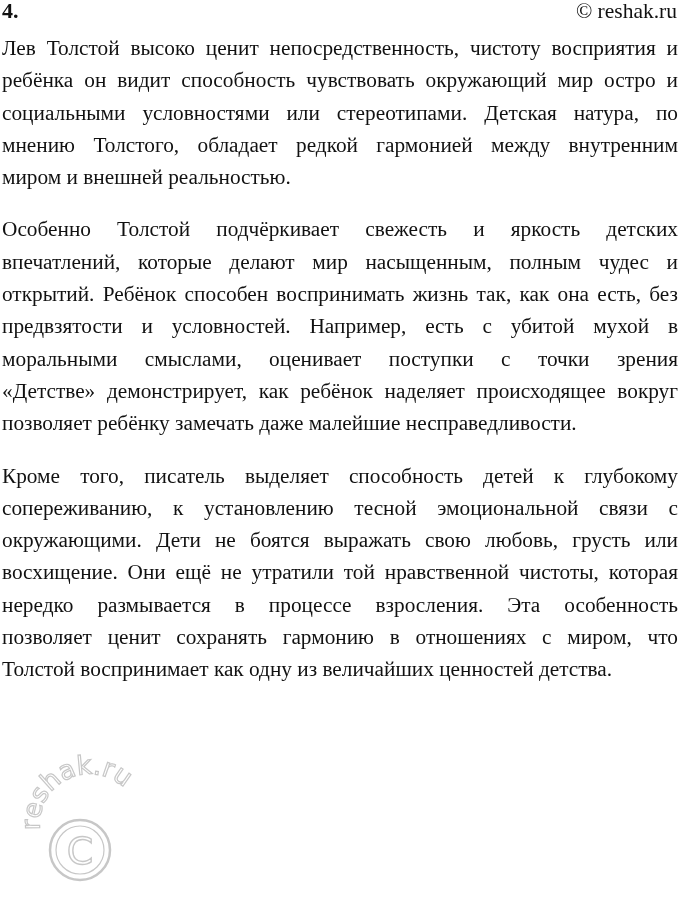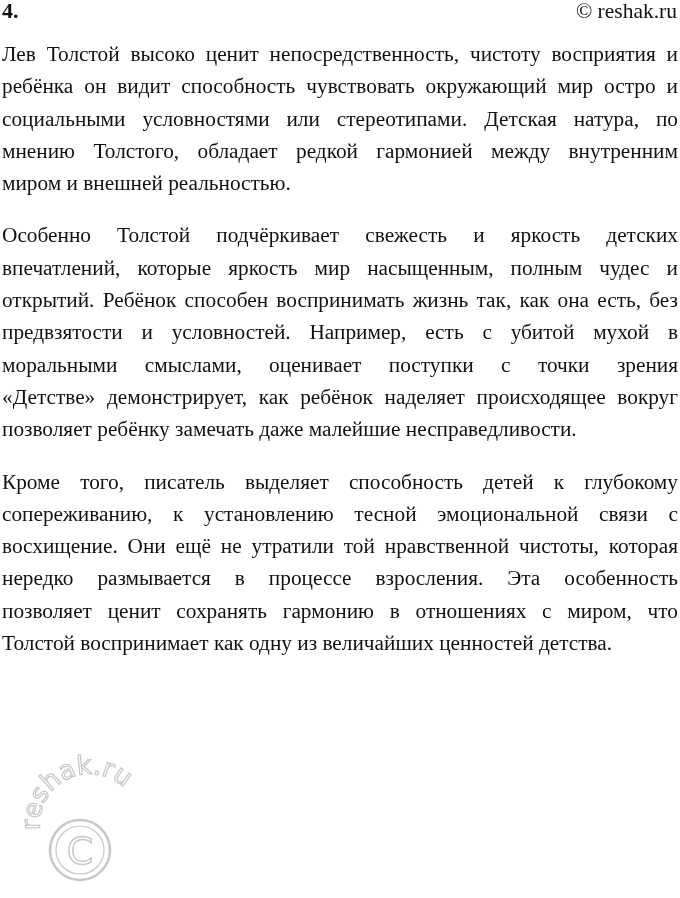--- a/index.html
+++ b/index.html
@@ -33,21 +33,21 @@
     .copyright {
       position: absolute;
       right: 3px;
       top: -2px;
       font-size: 21.5px;
       line-height: 26px;
     }
     .content {
       position: absolute;
       left: 2px;
-      top: 38px;
+      top: 32px;
       width: 676px;
     }
     .paragraph {
       margin: 0 0 20px 0;
     }
     .line {
       display: block;
       font-size: 21.3px;
       line-height: 32.3px;
       height: 32.3px;
@@ -80,30 +80,31 @@
 <div class="content">
   <div class="paragraph">
     <span class="line">Лев Толстой высоко ценит непосредственность, чистоту восприятия и</span>
     <span class="line">ребёнка он видит способность чувствовать окружающий мир остро и</span>
     <span class="line">социальными условностями или стереотипами. Детская натура, по</span>
     <span class="line">мнению Толстого, обладает редкой гармонией между внутренним</span>
     <span class="line last">миром и внешней реальностью.</span>
   </div>
   <div class="paragraph">
     <span class="line">Особенно Толстой подчёркивает свежесть и яркость детских</span>
-    <span class="line">впечатлений, которые яркость мир насыщенным, полным чудес и</span>
+    <span class="line">впечатлений, которые делают мир насыщенным, полным чудес и</span>
     <span class="line">открытий. Ребёнок способен воспринимать жизнь так, как она есть, без</span>
     <span class="line">предвзятости и условностей. Например, есть с убитой мухой в</span>
     <span class="line">моральными смыслами, оценивает поступки с точки зрения</span>
     <span class="line">«Детстве» демонстрирует, как ребёнок наделяет происходящее вокруг</span>
     <span class="line last">позволяет ребёнку замечать даже малейшие несправедливости.</span>
   </div>
   <div class="paragraph">
     <span class="line">Кроме того, писатель выделяет способность детей к глубокому</span>
     <span class="line">сопереживанию, к установлению тесной эмоциональной связи с</span>
+    <span class="line">окружающими. Дети не боятся выражать свою любовь, грусть или</span>
     <span class="line">восхищение. Они ещё не утратили той нравственной чистоты, которая</span>
     <span class="line">нередко размывается в процессе взросления. Эта особенность</span>
     <span class="line">позволяет ценит сохранять гармонию в отношениях с миром, что</span>
     <span class="line last">Толстой воспринимает как одну из величайших ценностей детства.</span>
   </div>
 </div>
 
 <svg class="watermark" viewBox="0 0 140 140" xmlns="http://www.w3.org/2000/svg">
   <defs>
     <path id="wm-arc" d="M 22 78 A 50 50 0 0 1 110 40" fill="none"></path>

